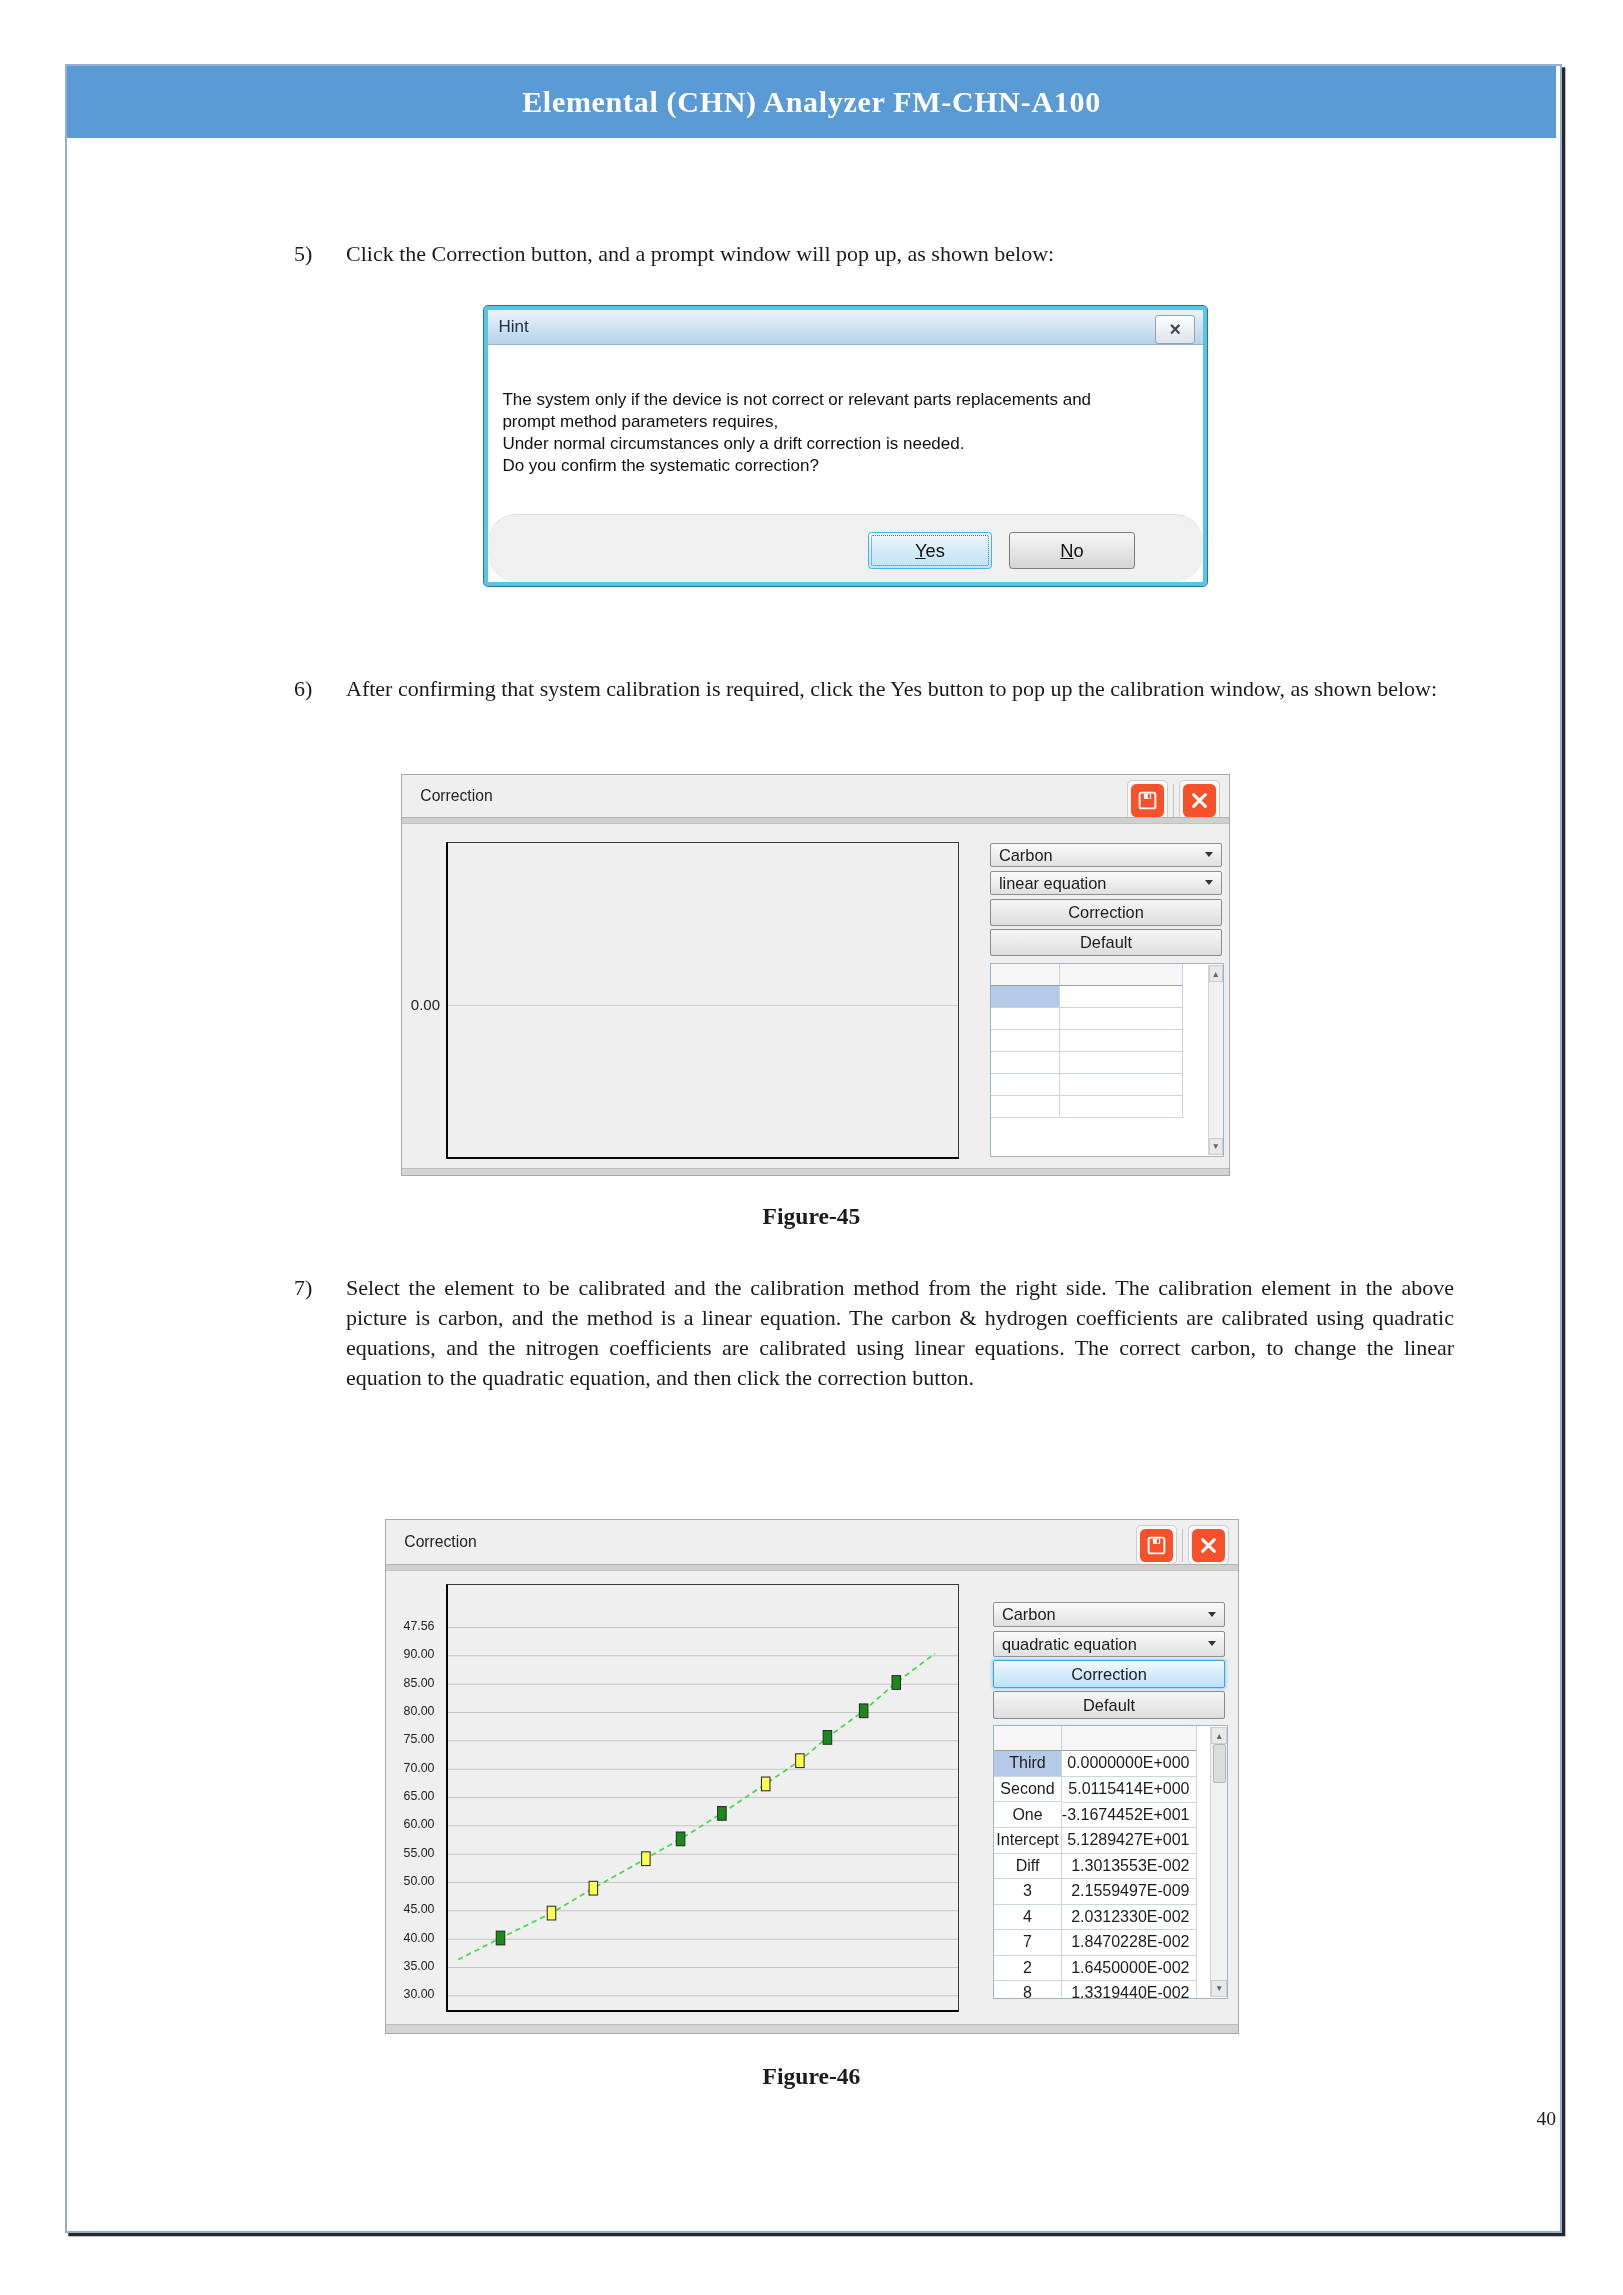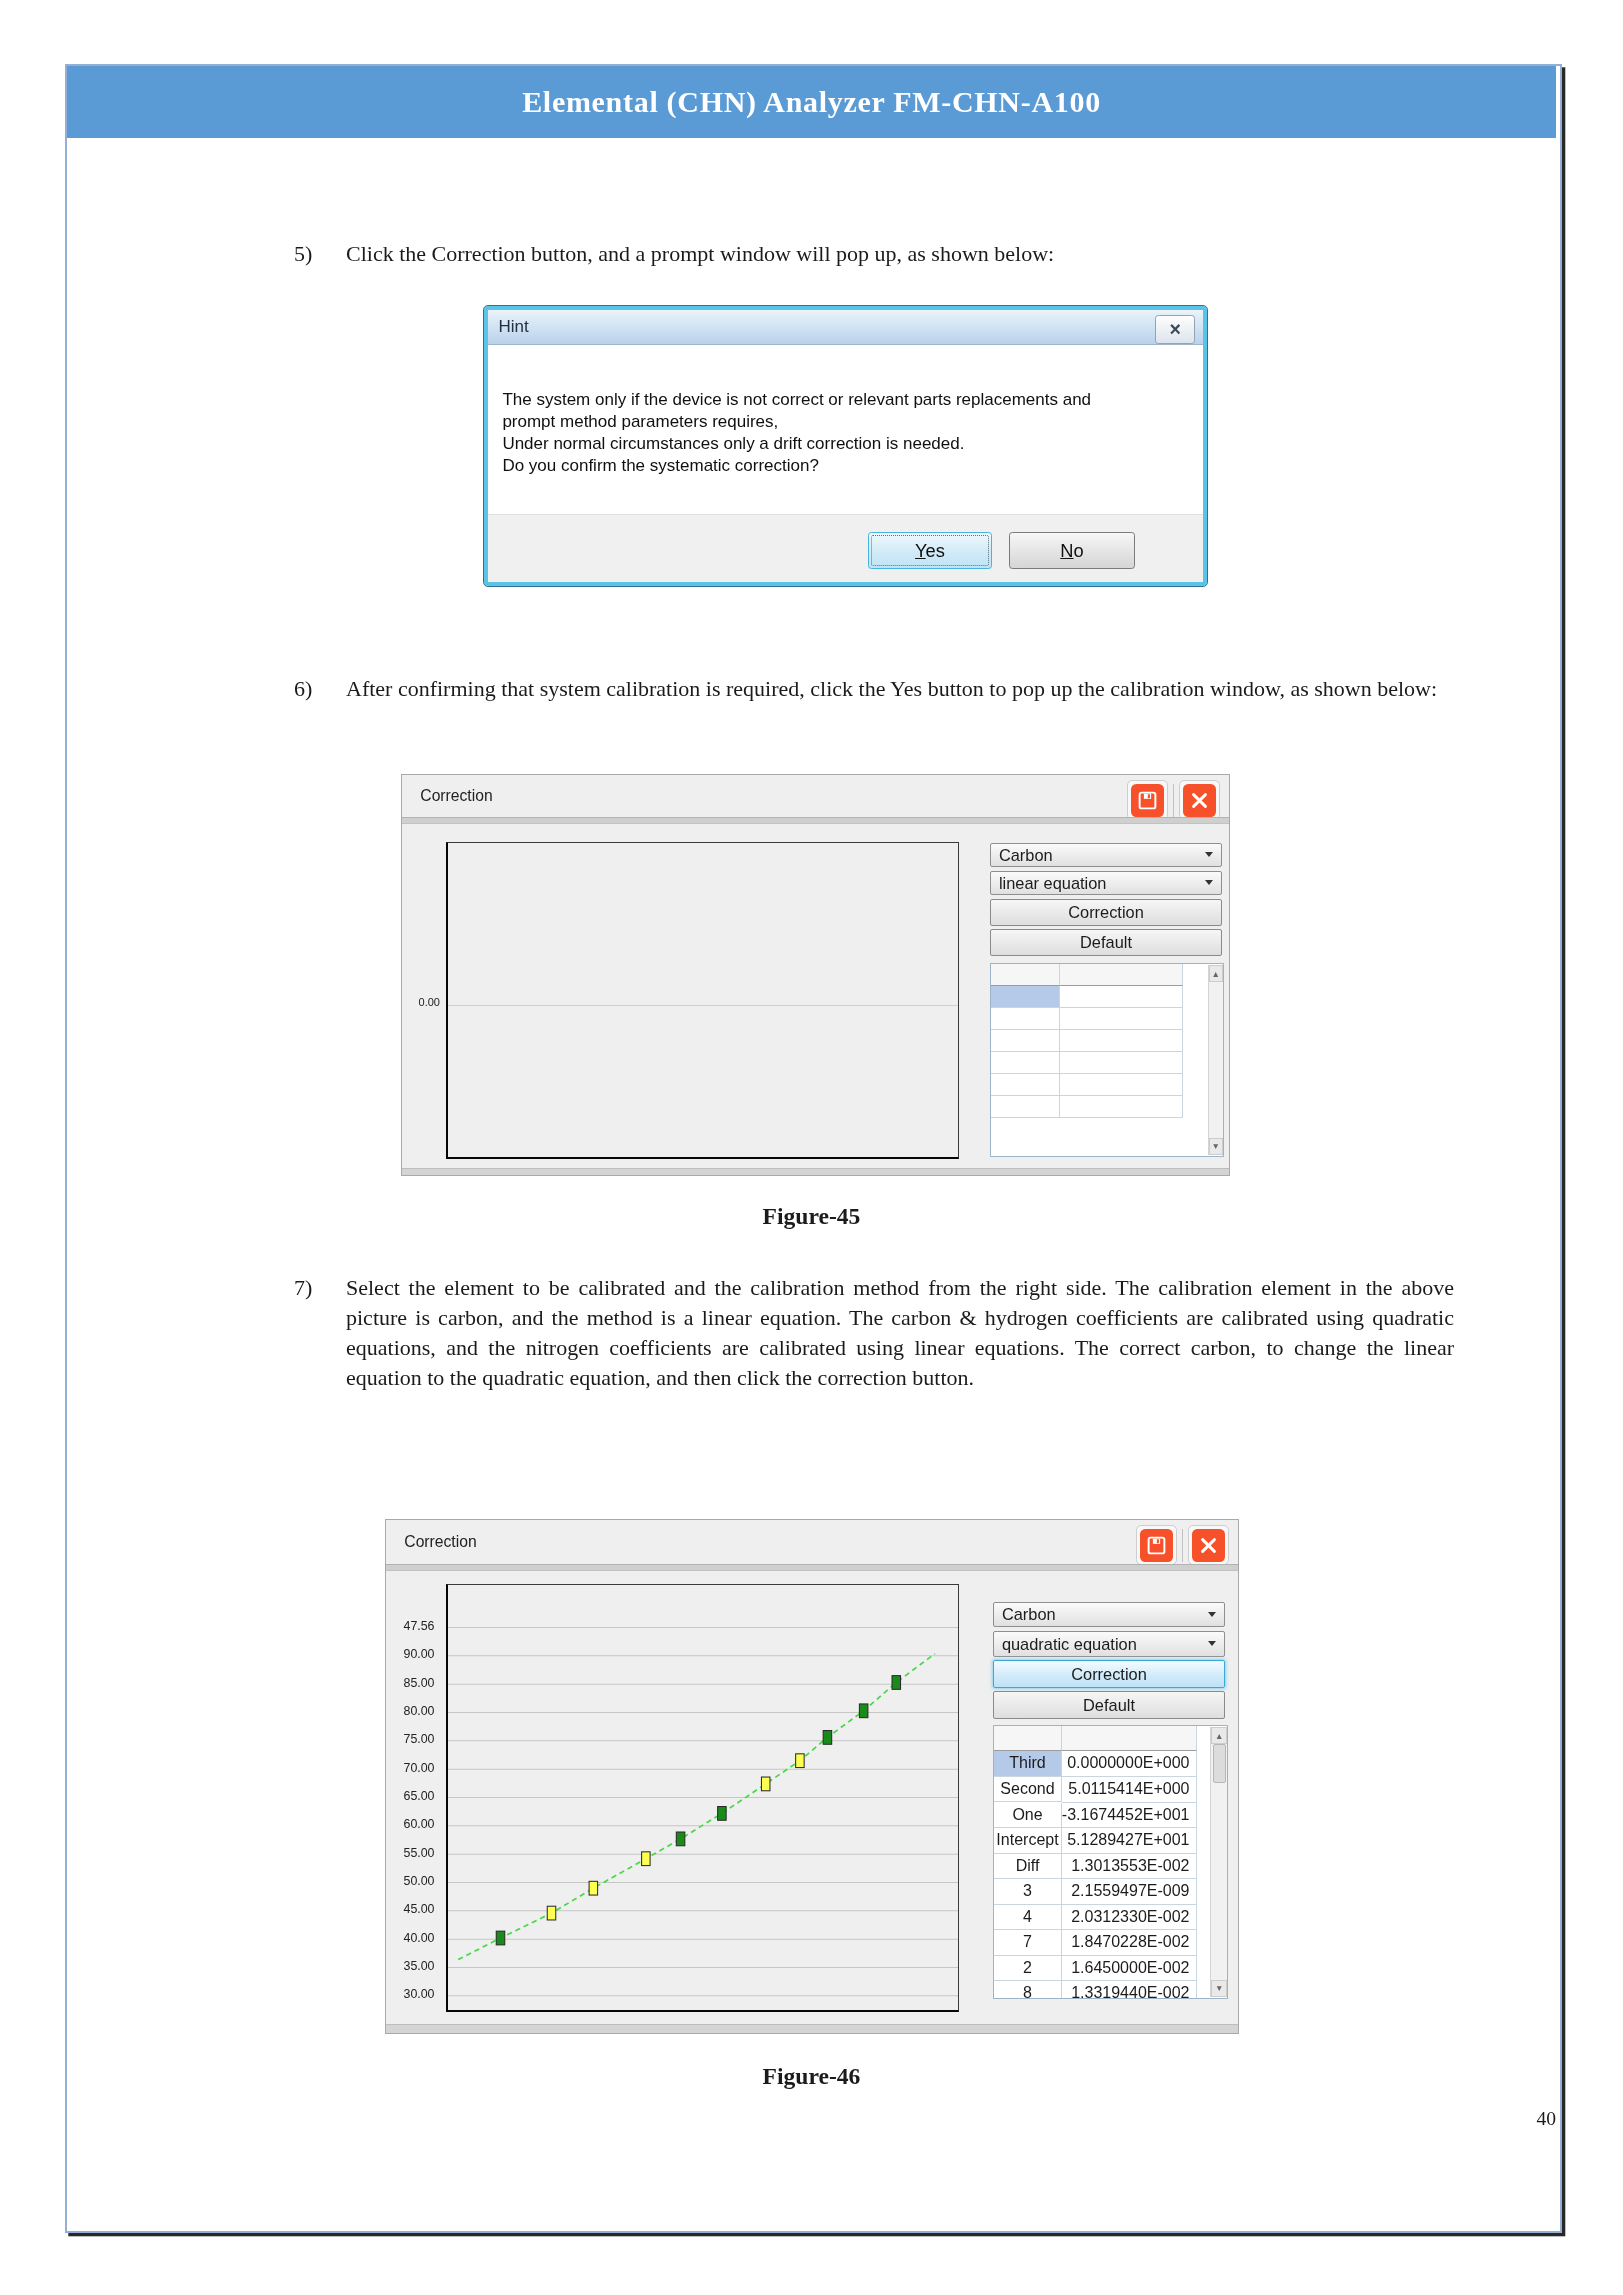--- a/index.html
+++ b/index.html
@@ -24,21 +24,21 @@
         box-shadow:inset 0 0 0 0.7px #fdfdfd;font-family:"Liberation Sans","DejaVu Sans",sans-serif;padding-left:48px;}
   .hint-title{position:absolute;left:0;top:0;right:0;height:34px;
               background:linear-gradient(#eaf3fb,#cfe1f2 55%,#b9d2ea);
               border-bottom:0.7px solid #9db4cc;}
   .hint-title .tt{position:absolute;left:10.5px;top:0;line-height:34px;font-size:17px;color:#22313f;}
   .hint-close{position:absolute;right:7.9px;top:4.6px;width:38px;height:27.5px;border:0.7px solid #94a3b4;
               border-radius:3.3px;background:linear-gradient(#fdfefe,#dde4ec);
               display:flex;align-items:center;justify-content:center;
               font-size:19.6px;color:#3e4a57;font-weight:bold;}
   .hint-body{position:absolute;left:14.4px;top:79px;right:13px;font-size:17px;line-height:22px;color:#101010;}
-  .hint-footer{position:absolute;left:0;right:0;bottom:0;height:67px;background:#f0f0f0;border-top:0.7px solid #dfdfdf;}
+  .hint-footer{position:absolute;left:0;right:0;bottom:0;height:67px;background:#f0f0f0;border-top:0.7px solid #dfdfdf;border-radius:28px;}
   .hbtn{position:absolute;height:35px;border-radius:3.3px;font-size:18.3px;color:#101010;
         display:flex;align-items:center;justify-content:center;}
   .hbtn.yes{left:380px;top:17px;width:122px;border:1.3px solid #45b5e0;
             background:linear-gradient(#f0f8fc,#cfe9f7 60%,#bfe3f5);}
   .hbtn.yes .focusring{position:absolute;inset:2px;border:1.3px dotted #56707f;border-radius:2px;}
   .hbtn.no{left:521px;top:17px;width:124px;border:1.3px solid #7b7b7b;
            background:linear-gradient(#f7f7f7,#e4e4e4 55%,#d5d5d5);}
   
   .win{position:absolute;background:#efefef;border:1.3px solid #a9a9a9;
        font-family:"Liberation Sans","DejaVu Sans",sans-serif;color:#1c1c1c;}
@@ -47,21 +47,21 @@
   .win .sep{position:absolute;left:0;right:0;height:5.2px;background:#cfcfcf;
             border-top:0.7px solid #b3b3b3;border-bottom:0.7px solid #c2c2c2;}
   .winbtns{position:absolute;top:5.2px;right:9.2px;display:flex;align-items:center;}
   .btnframe{width:39px;height:38px;border:0.7px solid #cdcdcd;border-radius:5.2px;background:#f8f8f8;
             display:flex;align-items:center;justify-content:center;}
   .btndiv{width:0.7px;height:33px;background:#c2c2c2;margin:0 5.2px;}
   .orange{width:33px;height:33px;border-radius:5.2px;background:#f6512a;
           display:flex;align-items:center;justify-content:center;}
   .plot{position:absolute;background:#eeefee;border-top:1.3px solid #3a3a3a;border-right:1.3px solid #3a3a3a;
         border-left:2.6px solid #060606;border-bottom:2.6px solid #060606;}
-  .zlabel{position:absolute;font-size:11px;color:#222;text-align:right;}
+  .zlabel{position:absolute;font-size:15px;color:#222;text-align:right;}
   .zline{position:absolute;left:0;right:0;height:1.3px;background:#d0d0d0;}
   .dd{position:absolute;border:0.7px solid #8f8f8f;border-radius:2px;
       background:linear-gradient(#fbfbfb,#e0e0e0);font-size:16.4px;}
   .dd .v{position:absolute;left:7.9px;top:0;bottom:0;display:flex;align-items:center;}
   .caret{position:absolute;right:7.9px;top:50%;margin-top:-2.6px;width:0;height:0;
          border-left:4.6px solid transparent;border-right:4.6px solid transparent;border-top:5.9px solid #333;}
   .pbtn{position:absolute;border:0.7px solid #8a8a8a;border-radius:2px;font-size:16.4px;
         background:linear-gradient(#f6f6f6,#dedede);display:flex;align-items:center;justify-content:center;}
   .pbtn.focused{border:1.3px solid #3da8d8;background:linear-gradient(#f4fbff,#cfeafa 60%,#bfe2f6);
                 box-shadow:0 0 3.3px 0.7px #8ed0ee;}

